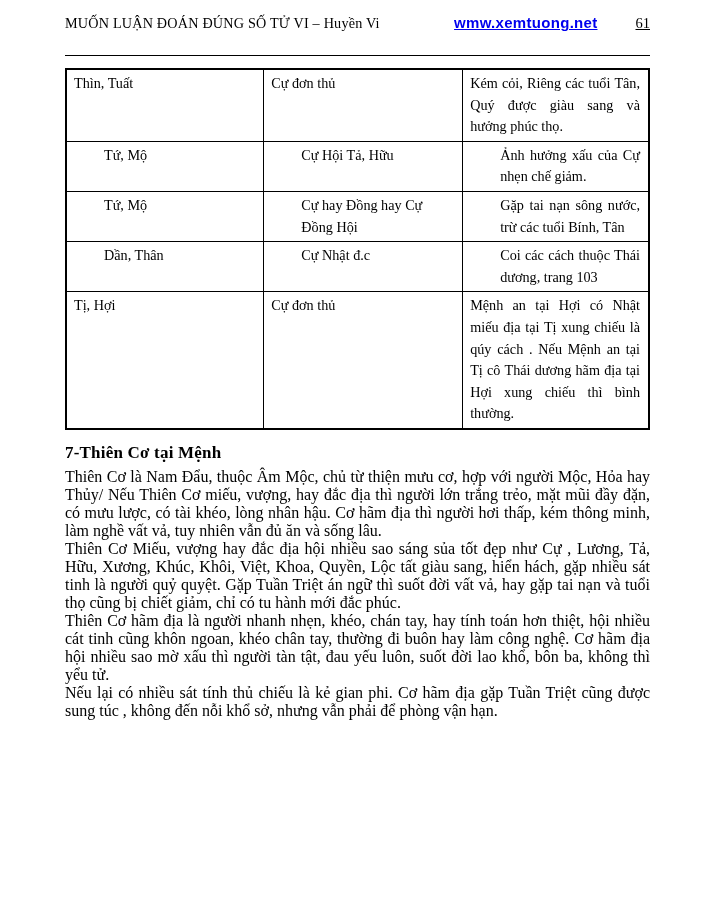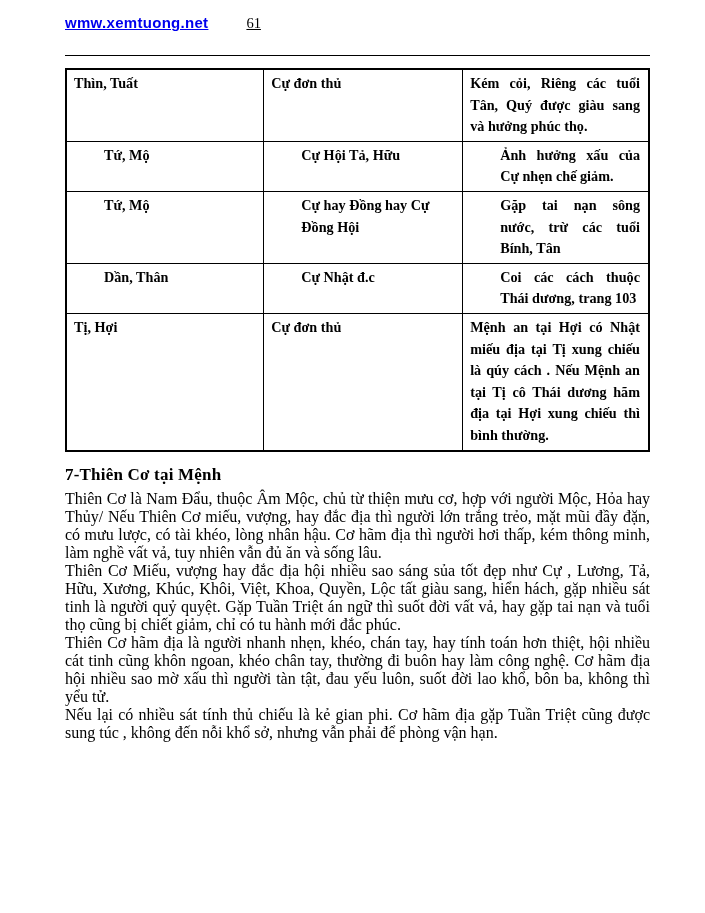--- a/index.html
+++ b/index.html
@@ -49,21 +49,20 @@
     border-top: 1.8px solid #000;
     margin-top: 19px;
   }
   
   table.ctab {
     margin-top: 12px;
     width: 585px;
     border-collapse: collapse;
     table-layout: fixed;
     border: 2.4px solid #000;
-    font-weight: bold;
   }
   table.ctab td {
     border: 1px solid #000;
     vertical-align: top;
     padding: 3px 8px 3px 7px;
     font-size: 14.2px;
     line-height: 21.6px;
   }
   td.c1 { width: 189px; }
   td.c2 { width: 190px; }
@@ -84,20 +83,21 @@
     line-height: 18px;
     text-align: justify;
   }
 </style>
 </head>
 <body>
 
 <div class="page">
 
   <div class="hdr">
+    <span class="hdr-title">MUỐN LUẬN ĐOÁN ĐÚNG SỐ TỬ VI – Huyền Vi</span>
     <span class="hdr-right">
       <a class="hdr-link">wmw.xemtuong.net</a>
       <span class="hdr-page">61</span>
     </span>
   </div>
 
   <hr class="hdr-rule">
 
   <table class="ctab">
     <tbody>

